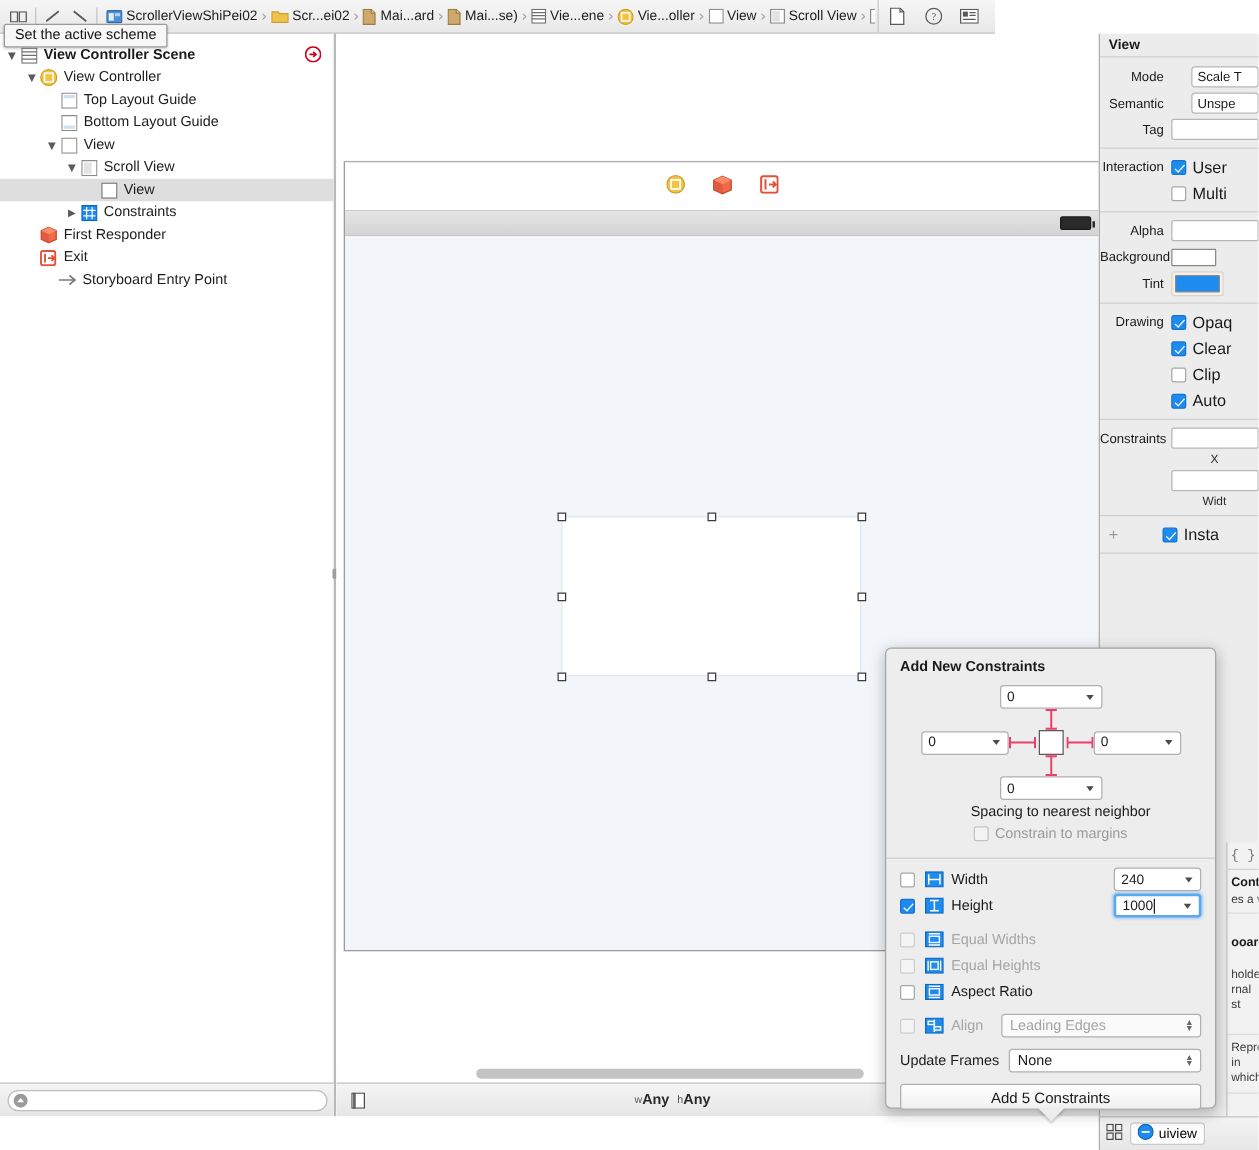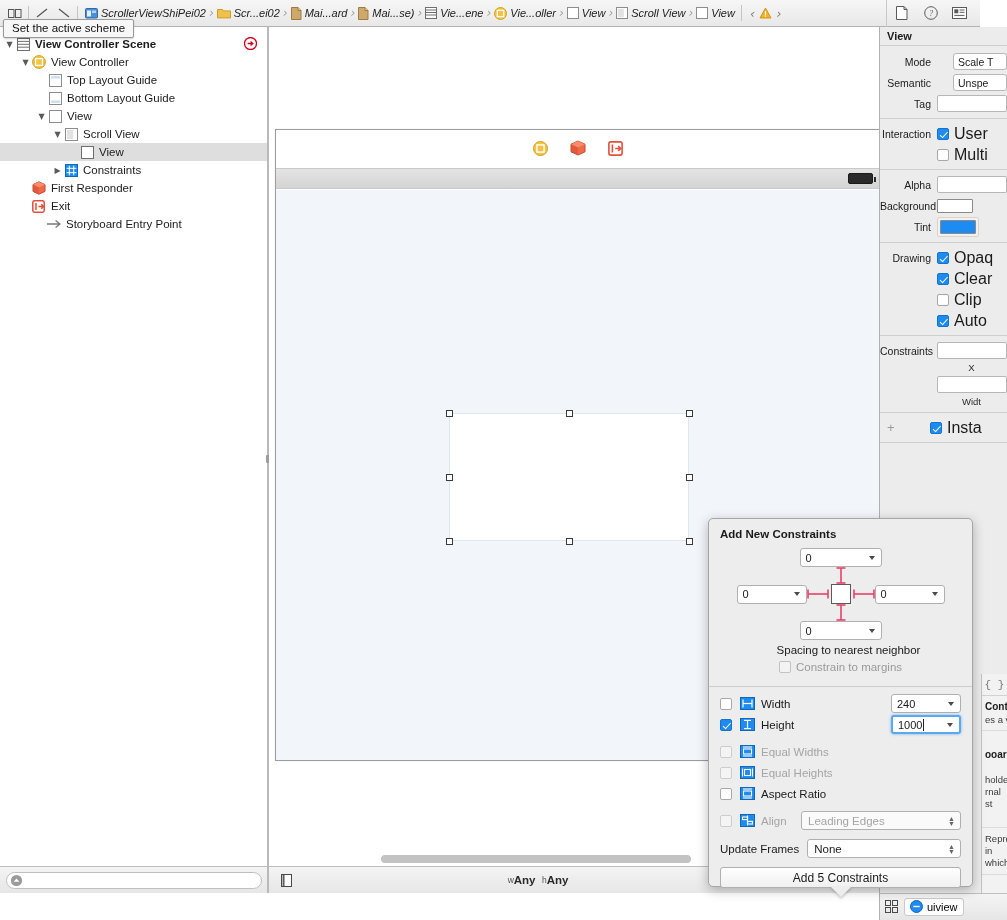--- a/index.html
+++ b/index.html
@@ -8,24 +8,24 @@
     font-family: "Liberation Sans", sans-serif;
     font-size: 11px;
     background: #ffffff;
     overflow: hidden;
     -webkit-font-smoothing: antialiased;
   }
   #app { position: relative; width: 1007px; height: 920px; }
 
   
   .topbar {
-    position: absolute; left: 0; top: 0; width: 980px; height: 27px;
+    position: absolute; left: 0; top: 0; width: 796px; height: 27px;
     background: linear-gradient(#f6f6f6, #e8e8e8);
     border-bottom: 1px solid #b4b4b4;
-    display: flex; align-items: center; font-style: italic;
+    display: flex; align-items: center;
   }
   .tb-icons { display: flex; align-items: center; height: 27px; padding-left: 4px; }
   .tb-btn {
     width: 22px; height: 20px; display: flex; align-items: center; justify-content: center;
     color: #4a4a4a;
   }
   .tb-sep { width: 1px; height: 15px; background: #c4c4c4; margin: 0 2px; }
   .crumbs {
     display: flex; align-items: center; height: 27px; flex: 1; overflow: hidden;
     padding-left: 3px; white-space: nowrap;
@@ -170,21 +170,21 @@
   }
   .cbx {
     width: 12px; height: 12px; border: 1px solid #a8a8a8; border-radius: 2px;
     background: #fff; margin-right: 5px; flex: 0 0 12px; position: relative;
   }
   .cbx.on { background: #1e8bf0; border-color: #1474cc; }
   .cbx.on:after {
     content: ''; position: absolute; left: 3.6px; top: 1px; width: 3px; height: 6.5px;
     border: solid #fff; border-width: 0 1.6px 1.6px 0; transform: rotate(42deg);
   }
-  .cbtext { font-size: 16px; white-space: nowrap; }
+  .cbtext { font-size: 13px; white-space: nowrap; }
   .colorwell {
     width: 36px; height: 14px; border: 1px solid #8a8a8a; background: #fff;
     border-radius: 1px;
   }
   .colorwell.tint { background: #1e8bf0; }
   .colorwell-wrap {
     border: 1px solid #dcd3c8; padding: 2px; border-radius: 2px; background:#f4f1ec;
     display:inline-flex;
   }
   .subcap { font-size: 9.5px; text-align: center; color: #2a2a2a; }

